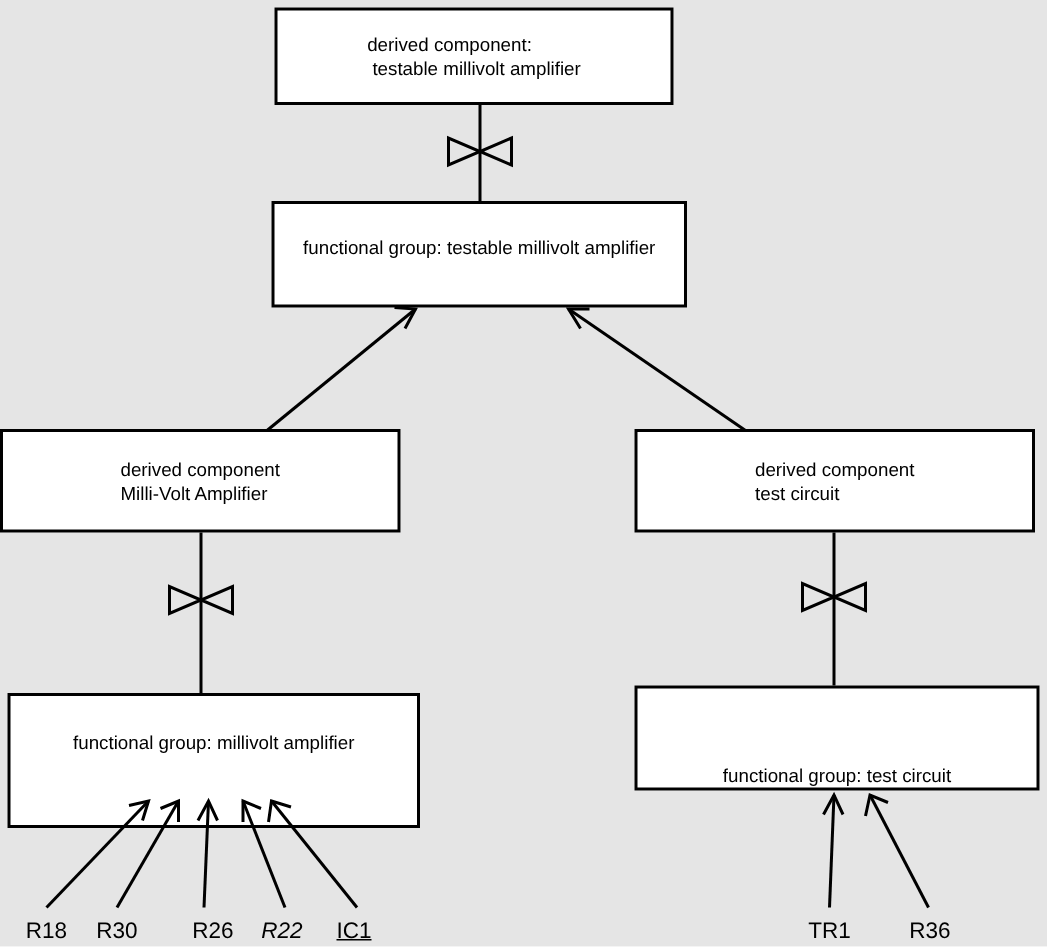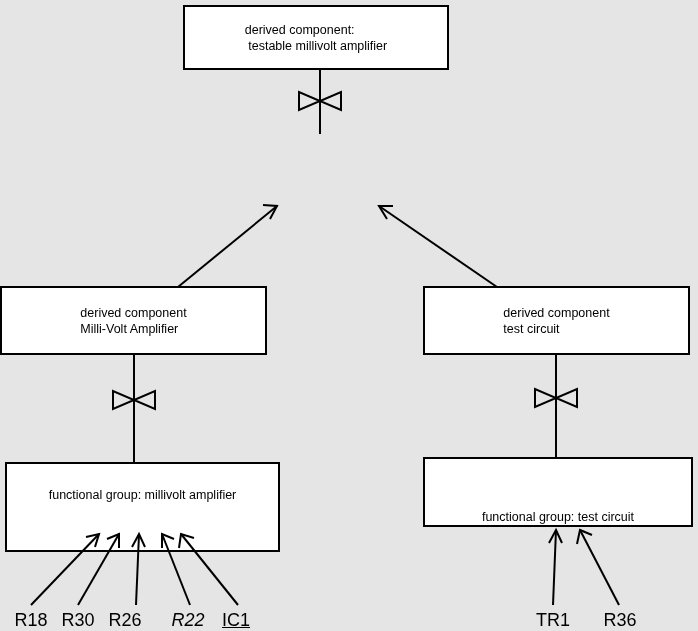--- a/index.html
+++ b/index.html
@@ -33,38 +33,41 @@
   .svg-layer {
     position: absolute;
     left: 0;
     top: 0;
     width: 698px;
     height: 631px;
     pointer-events: none;
   }
   .leaf-label {
     position: absolute;
-    font-size: 18px;
+    font-size: 15px;
     line-height: 15px;
     color: #000000;
     white-space: pre;
     text-align: center;
     transform: translateX(-50%);
   }
 </style>
 </head>
 <body>
 
 <div id="canvas">
 
   <div class="node-box" style="left:183px; top:5px; width:266px; height:65px; align-items:center;">
     <span class="node-text">derived component:
  testable millivolt amplifier</span>
   </div>
 
+  <div class="node-box" style="left:181px; top:134px; width:277px; height:71px; align-items:flex-start; padding-top:21px;">
+    <span class="node-text">functional group: testable millivolt amplifier</span>
+  </div>
 
   <div class="node-box" style="left:0px; top:286px; width:267px; height:69px; align-items:center;">
     <span class="node-text">derived component
 Milli-Volt Amplifier</span>
   </div>
 
   <div class="node-box" style="left:423px; top:286px; width:267px; height:69px; align-items:center;">
     <span class="node-text">derived component
 test circuit</span>
   </div>
@@ -135,19 +138,19 @@
     </g>
     <g>
       <line x1="619" y1="605" x2="580" y2="530" stroke="#000000" stroke-width="2"></line>
       <polyline points="577,544 580,530 592,535" fill="none" stroke="#000000" stroke-width="2"></polyline>
     </g>
 
   </svg>
 
   <div class="leaf-label" style="left:31px; top:613px;">R18</div>
   <div class="leaf-label" style="left:78px; top:613px;">R30</div>
-  <div class="leaf-label" style="left:125px; top:613px;">R26</div>
+  <div class="leaf-label" style="left:142px; top:613px;">R26</div>
   <div class="leaf-label" style="left:188px; top:613px;font-style:italic;">R22</div>
   <div class="leaf-label" style="left:236px; top:613px;text-decoration:underline;">IC1</div>
   <div class="leaf-label" style="left:553px; top:613px;">TR1</div>
   <div class="leaf-label" style="left:620px; top:613px;">R36</div>
 
 </div>
 
 </body></html>

